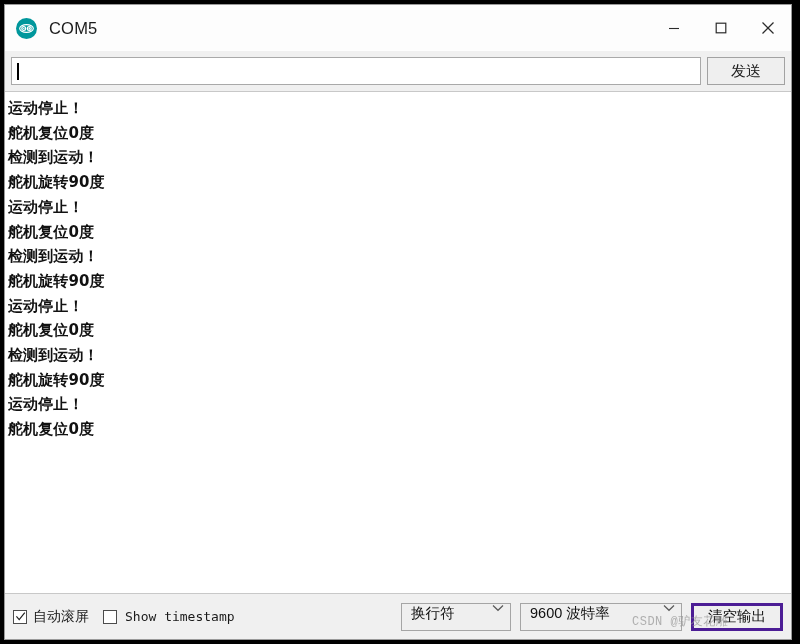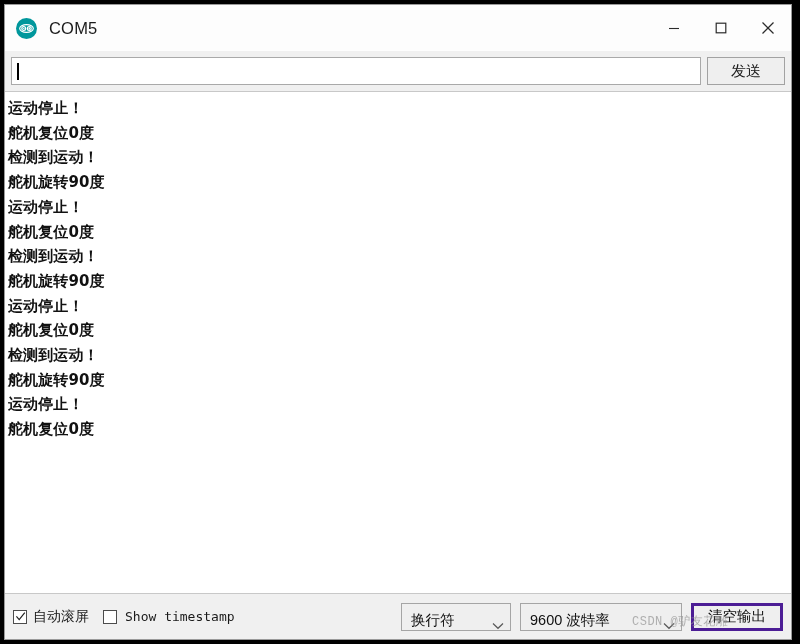--- a/index.html
+++ b/index.html
@@ -192,21 +192,21 @@
     margin-left: 8px;
   }
   .spacer { flex: 1 1 auto; }
 
   .combo {
     height: 28px;
     background: #efefef;
     border: 1px solid #a5a5a5;
     box-sizing: border-box;
     display: flex;
-    align-items: flex-end;
+    align-items: flex-start;
     padding: 0 6px 0 9px;
     margin-left: 9px;
     cursor: default;
     position: relative;
   }
   .combo-label {
     font-size: 14.5px;
     color: #101010;
     white-space: nowrap;
   }

